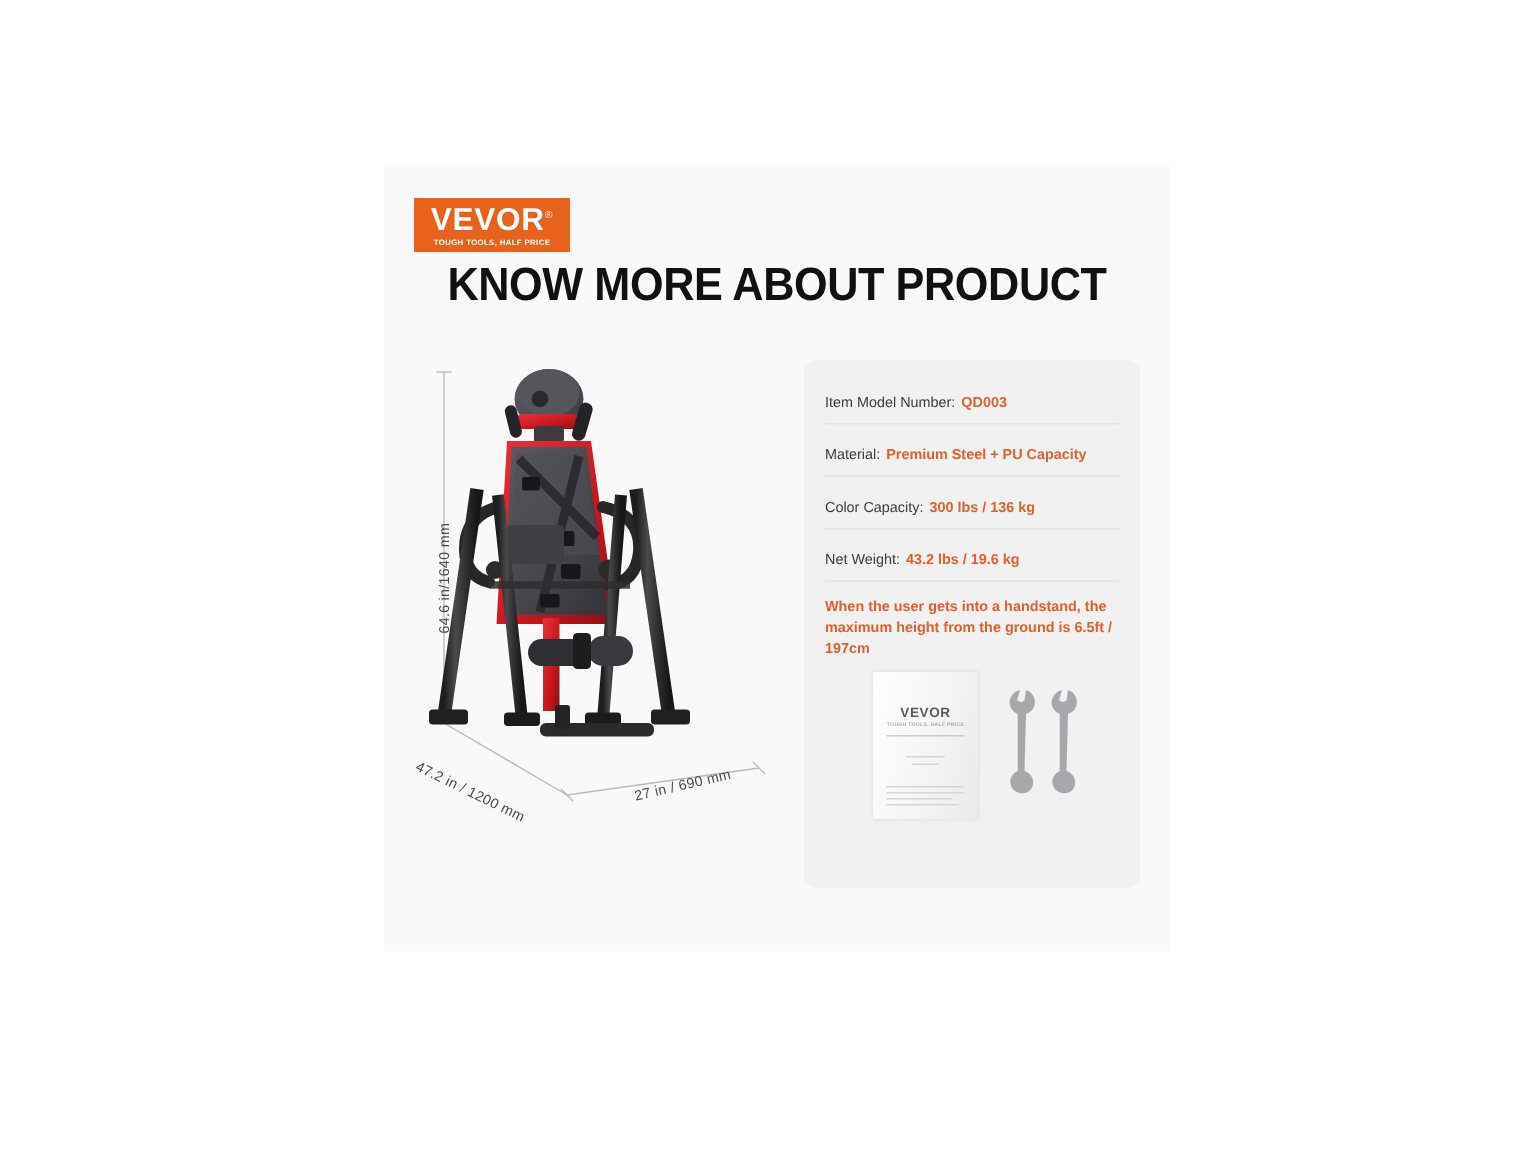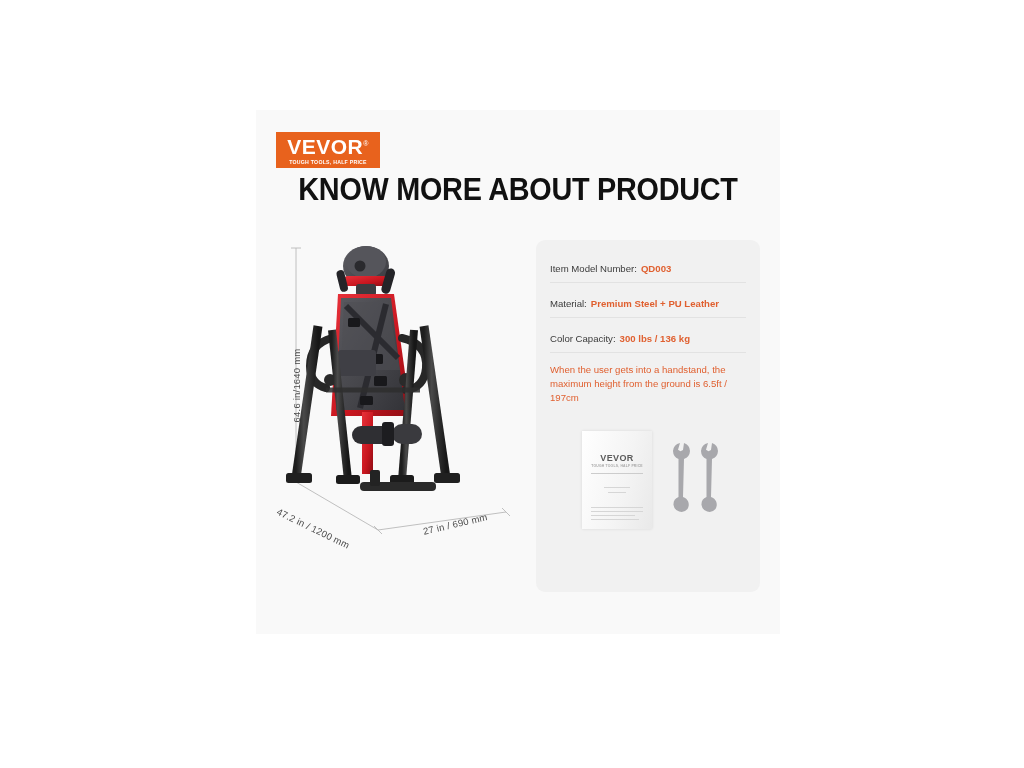--- a/index.html
+++ b/index.html
@@ -129,24 +129,24 @@
   .spec-value {
     color: #e06030;
     font-size: 9.6px;
     font-weight: bold;
     margin-left: 4px;
     font-family: "Liberation Sans", sans-serif;
   }
   #spec-note {
     color: #e06030;
     font-size: 9.6px;
-    font-weight: normal;
+    font-weight: bold;
     line-height: 1.45;
     margin-top: 2px;
-    margin-bottom: 26px;
+    margin-bottom: 8px;
   }
 
   
   #accessories {
     position: relative;
     margin-top: 6px;
     height: 104px;
   }
   #manual-booklet {
     position: absolute;
@@ -303,27 +303,30 @@
     </div>
 
     <div id="spec-card">
 
       <div class="spec-row">
         <span class="spec-label">Item Model Number:</span><span class="spec-value">QD003</span>
       </div>
 
 
       <div class="spec-row">
-        <span class="spec-label">Material:</span><span class="spec-value">Premium Steel + PU Leather</span>
+        <span class="spec-label">Material:</span><span class="spec-value">Premium Steel + PU Capacity</span>
       </div>
 
       <div class="spec-row">
         <span class="spec-label">Color Capacity:</span><span class="spec-value">300 lbs / 136 kg</span>
       </div>
 
+      <div class="spec-row">
+        <span class="spec-label">Net Weight:</span><span class="spec-value">43.2 lbs / 19.6 kg</span>
+      </div>
 
       <div id="spec-note">When the user gets into a handstand, the maximum height from the ground is 6.5ft / 197cm</div>
 
       <div id="accessories">
 
         <div id="manual-booklet">
           <div id="manual-brand">VEVOR</div>
           <div id="manual-subtitle">TOUGH TOOLS, HALF PRICE</div>
           <div class="manual-rule"></div>
           <div class="manual-line" style="left:22px; top:56px; width:26px;"></div>

